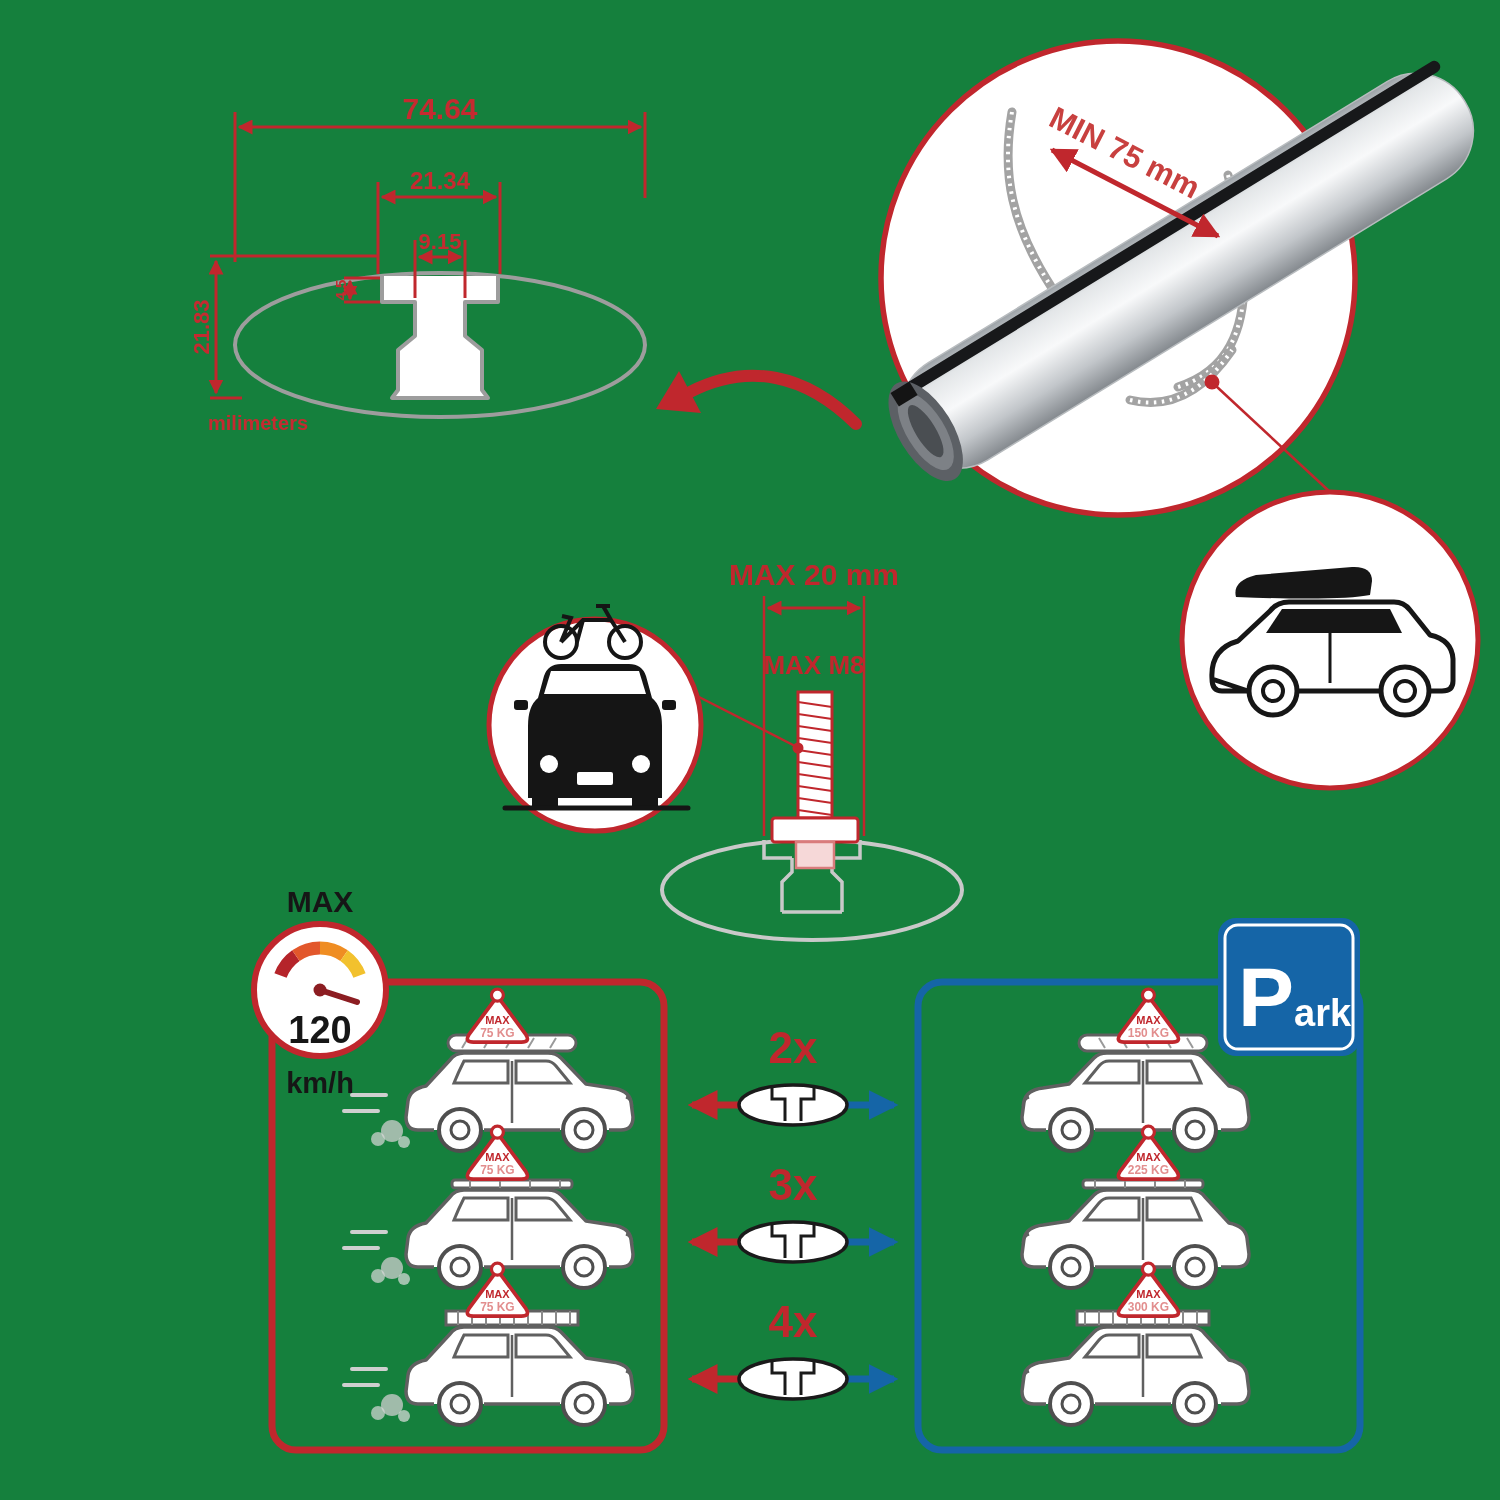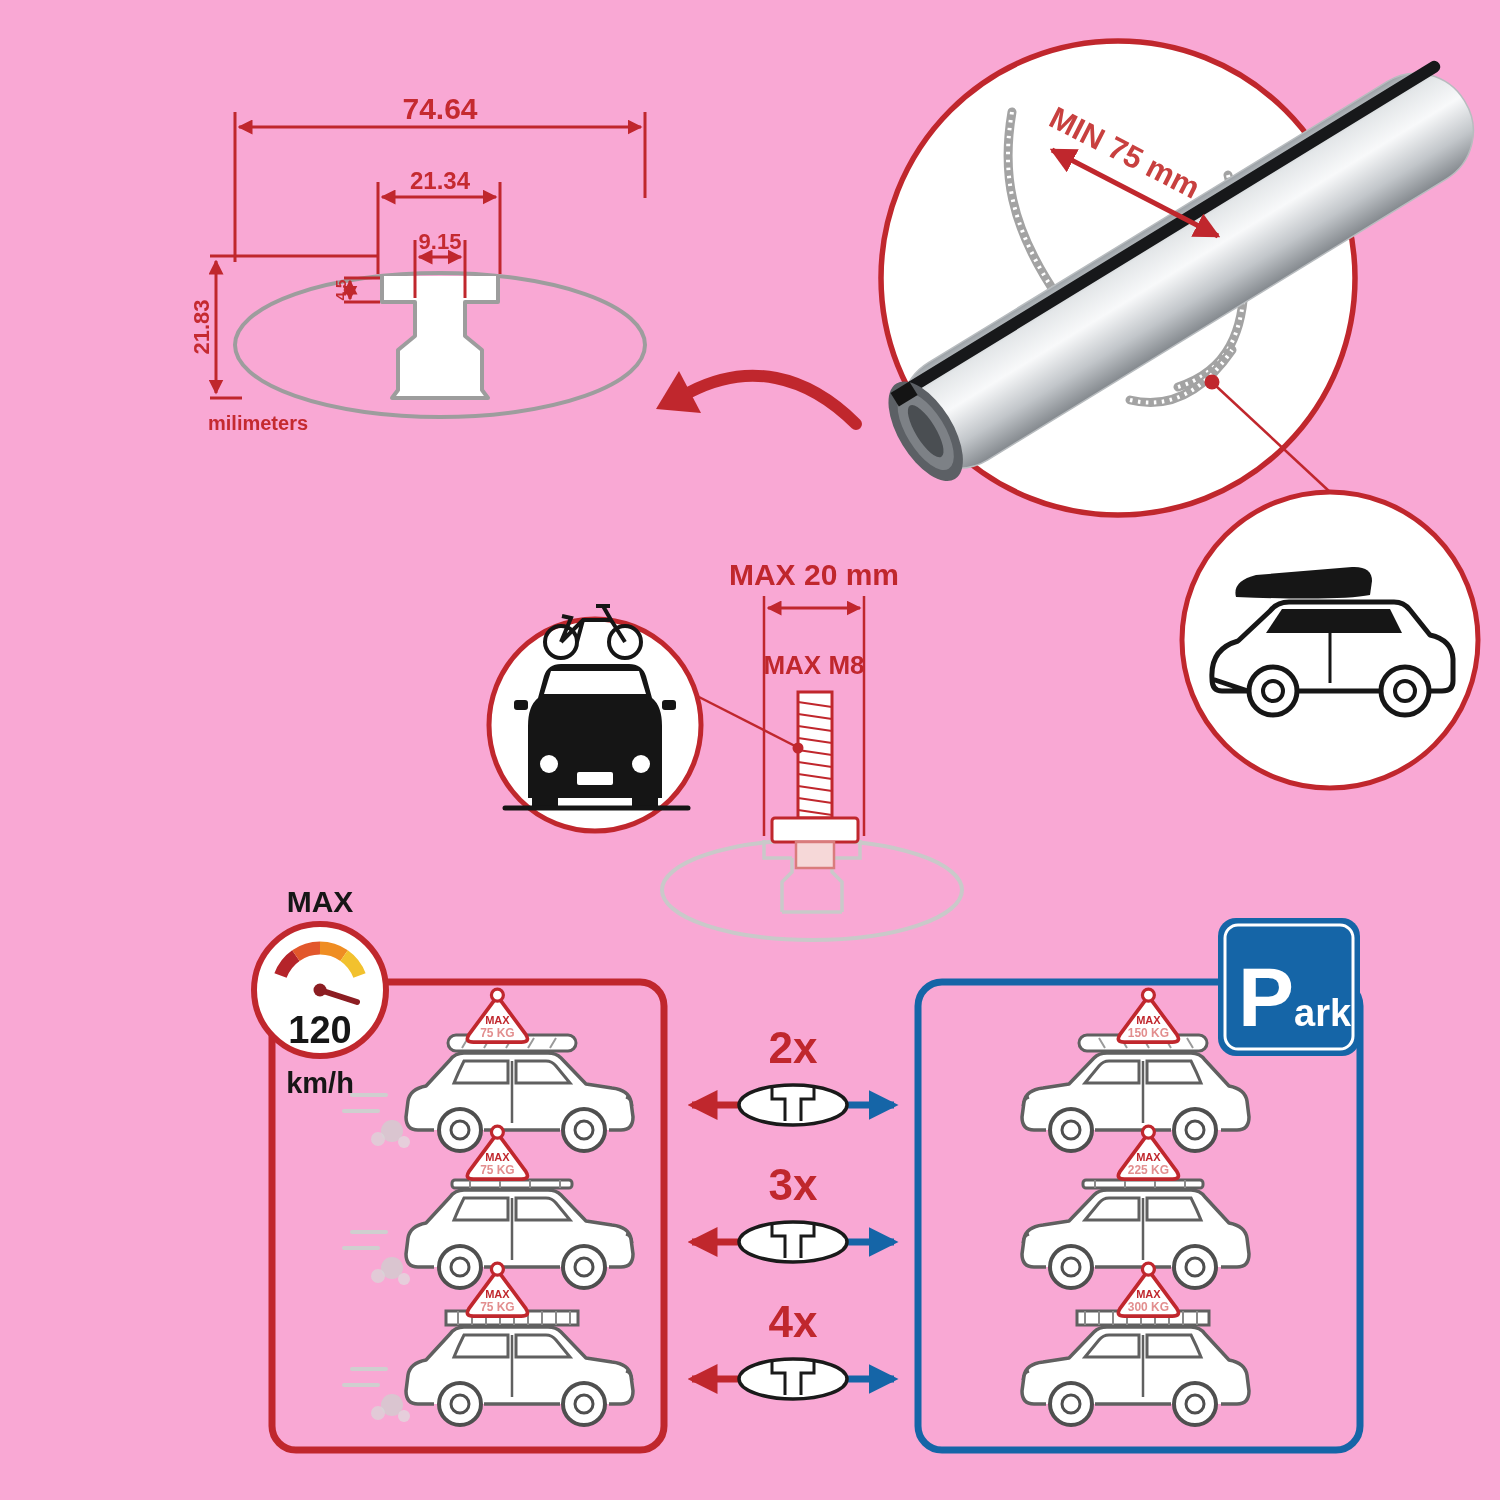--- a/index.html
+++ b/index.html
@@ -1,16 +1,16 @@
 <!DOCTYPE html>
 <html><head>
 <meta charset="utf-8">
 <style>
   html,body{margin:0;padding:0;background:#ffffff;}
-  .stage{position:relative;width:1500px;height:1500px;background:#f9a8d4;overflow:hidden;text-align:right;}
+  .stage{position:relative;width:1500px;height:1500px;background:#15803d;overflow:hidden;text-align:right;}
   svg{display:block;}
   svg text{font-family:"Liberation Sans", sans-serif;}
   .tc{text-anchor:middle;}
   .dimnum{fill:#c52a30;font-weight:700;}
   .redtxt{fill:#c0272d;font-weight:700;}
   .blk{fill:#161616;font-weight:700;}
   .bt{fill:#c0272d;font-weight:700;font-size:12px;text-anchor:middle;}
   .bv{fill:#e28e8e;font-weight:700;font-size:13px;text-anchor:middle;}
   .mult{fill:#c0272d;font-weight:700;font-size:44px;text-anchor:middle;}
   .parkP{fill:#ffffff;font-weight:700;}

